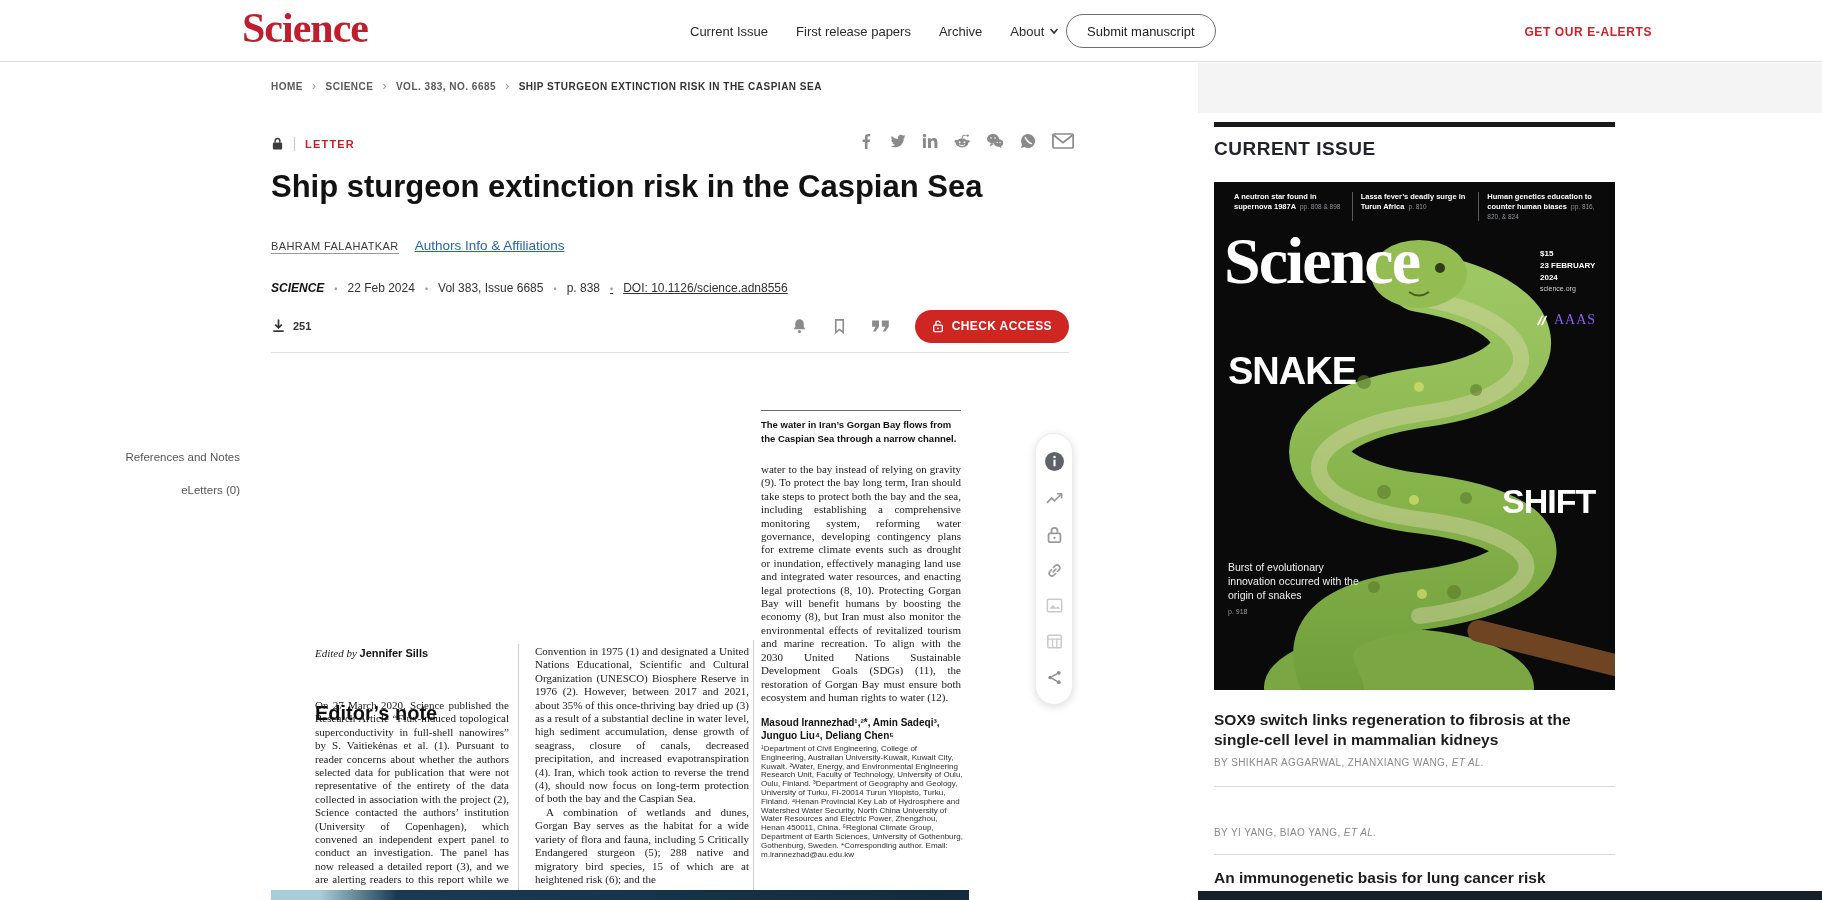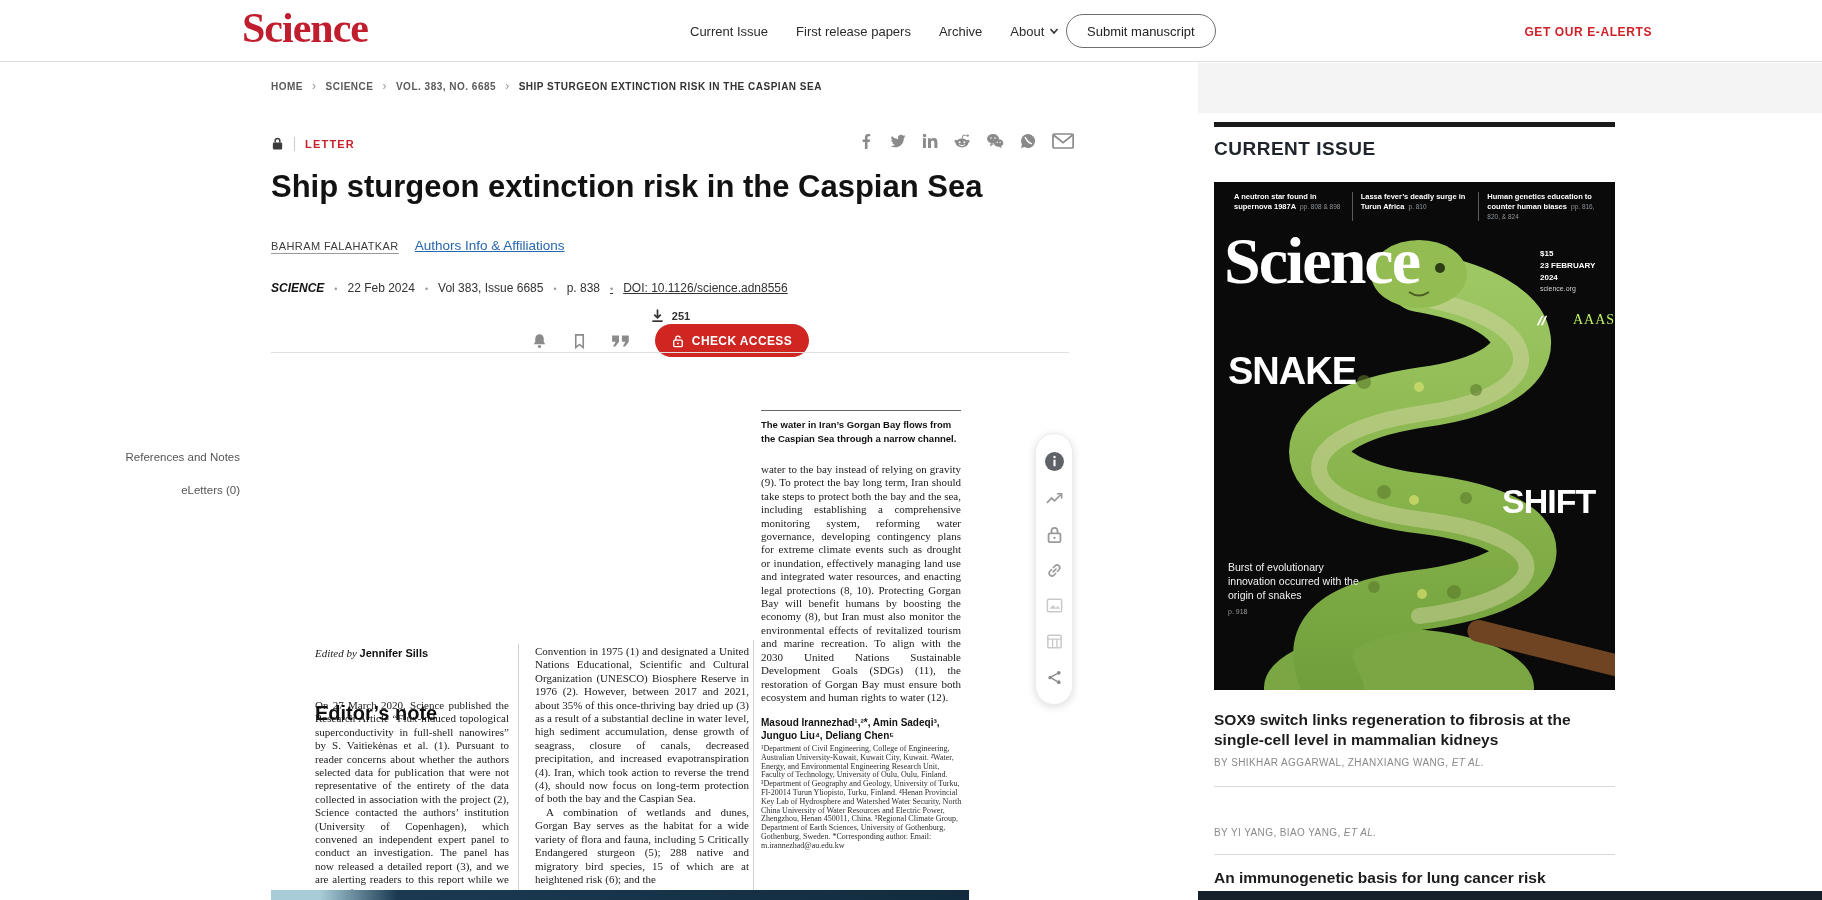--- a/index.html
+++ b/index.html
@@ -30,21 +30,21 @@
   .share-row { position:absolute; left:858px; top:133px; display:flex; align-items:center; gap:16px; }
   .share-row svg { height:16px; width:auto; display:block; cursor:pointer; }
   .article-title { position:absolute; left:271px; top:168px; width:730px; font-size:31px; line-height:1.22; font-weight:bold; color:#121212; }
   .author-row { position:absolute; left:271px; top:238px; display:flex; align-items:baseline; gap:16px; }
   .author-name { font-size:11px; letter-spacing:.4px; color:#3c3c3c; border-bottom:1px solid #9a9a9a; padding-bottom:1px; cursor:pointer; }
   .authors-link { font-size:13.5px; color:#2666ad; text-decoration:underline; cursor:pointer; }
   .meta-row { position:absolute; left:271px; top:281px; display:flex; align-items:center; font-size:12px; color:#333; }
   .meta-item + .meta-item::before { content:"•"; margin:0 10px; color:#999; font-size:9px; vertical-align:middle; }
   .meta-journal { font-weight:bold; font-style:italic; color:#111; }
   .meta-doi { text-decoration:underline; cursor:pointer; }
-  .action-row { position:absolute; left:271px; top:308px; width:798px; height:36px; display:flex; align-items:center; justify-content:space-between;flex-direction:column; }
+  .action-row { position:absolute; left:271px; top:308px; width:798px; height:36px; display:flex; align-items:center; justify-content:space-between; }
   .downloads { display:flex; align-items:center; gap:7px; }
   .downloads .count { font-size:11px; font-weight:bold; color:#333; }
   .action-icons { display:flex; align-items:center; gap:24px; }
   .action-icons svg { display:block; cursor:pointer; }
   .check-access { display:flex; align-items:center; gap:8px; background:#cf2622; color:#fff; border:none; height:33px; padding:0 17px; border-radius:17px; font-size:12px; font-weight:bold; letter-spacing:.4px; cursor:pointer; font-family:inherit; }
   .article-divider { position:absolute; left:271px; top:352px; width:798px; border-top:1px solid #e0e0e0; }
   
   .left-rail { position:absolute; left:20px; top:451px; width:220px; text-align:right; }
   .left-rail a { display:block; font-size:11.5px; color:#555; margin-bottom:21px; cursor:pointer; text-decoration:none; }
   
@@ -60,21 +60,21 @@
   .letters-box { position:absolute; left:44px; top:60px; background:#c6202b; padding:5px 13px; z-index:5; }
   .letters-box span { font-family:"Liberation Serif", serif; font-weight:bold; font-size:14px; color:#fff; letter-spacing:2.5px; }
   .pdf-rule-v { position:absolute; width:1px; background:#cfcfcf; }
   .rule-v1 { left:247px; top:276px; height:256px; }
   .rule-v2 { left:482px; top:272px; height:260px; }
   .caption-rule { position:absolute; left:490px; top:42px; width:200px; border-top:1px solid #6a6a6a; }
   .pdf-caption { position:absolute; left:490px; top:50px; width:198px; font-family:"Liberation Sans", sans-serif; font-weight:bold; font-size:9.5px; line-height:1.45; color:#111; }
   .pdf-col { text-align:justify; font-size:11px; line-height:13.4px; color:#1a1a1a; }
   .col3-body { position:absolute; left:490px; top:95px; width:200px; height:253px; overflow:hidden; }
   .col3-authors { position:absolute; left:490px; top:349px; width:202px; font-family:"Liberation Sans", sans-serif; font-weight:bold; font-size:10px; line-height:12.5px; color:#111; }
-  .col3-affil { position:absolute; left:490px; top:377px; width:202px; height:155px; overflow:hidden; font-family:Liberation Serif, serif; font-size:8px; line-height:8.8px; color:#2e2e2e; }
+  .col3-affil { position:absolute; left:490px; top:377px; width:202px; height:155px; overflow:hidden; font-family:Liberation Sans, sans-serif; font-size:8px; line-height:8.8px; color:#2e2e2e; }
   .col1-edited { position:absolute; left:44px; top:279px; width:196px; font-size:11px; }
   .col1-edited .ed { font-style:italic; font-family:"Liberation Serif", serif; color:#222; }
   .col1-edited .name { font-family:"Liberation Sans", sans-serif; font-weight:bold; color:#111; }
   .col1-title { position:absolute; left:44px; top:304px; width:196px; font-family:"Liberation Sans", sans-serif; font-weight:bold; font-size:20px; color:#0f0f0f;margin-top:30px; }
   .col1-body { position:absolute; left:44px; top:331px; width:194px; height:201px; overflow:hidden; }
   .col2-body { position:absolute; left:264px; top:277px; width:214px; height:255px; overflow:hidden; }
   .col2-body p + p { text-indent:11px; }
   .pdf-bottom-strip { position:absolute; left:0; top:522px; width:698px; height:10px;
     background:linear-gradient(90deg,#a8cdd8 0%,#a8cdd8 7%,#1b3a52 18%,#122b3e 100%); }
   
@@ -85,21 +85,21 @@
   .sb-heading { position:absolute; left:1214px; top:138px; font-size:19px; font-weight:bold; color:#20252d; letter-spacing:.5px; }
   .cover { position:absolute; left:1214px; top:182px; width:401px; height:508px; background:#0a0a0a; overflow:hidden; cursor:pointer; }
   .cover-headlines { position:absolute; left:12px; top:10px; right:10px; display:flex; }
   .hl { flex:1; padding:0 8px; font-size:7.5px; font-weight:bold; color:#fff; line-height:1.3; }
   .hl + .hl { border-left:1px solid #5a5a5a; }
   .hl .pg { color:#8f959b; font-weight:normal; font-size:6.5px; margin-left:2px; }
   .cover-logo { position:absolute; left:10px; top:46px; font-family:"Liberation Serif", serif; font-weight:bold; font-size:66px; color:#fff; letter-spacing:-2px; line-height:1; z-index:3; }
   .cover-price { position:absolute; left:326px; top:66px; color:#fff; font-size:8px; font-weight:bold; line-height:1.5; z-index:3; }
   .cover-price .site { font-weight:normal; color:#cfcfcf; font-size:7px; }
   .cover-aaas { position:absolute; left:322px; top:130px; display:flex; align-items:center; gap:2px; z-index:3; }
-  .cover-aaas span { font-family:"Liberation Serif", serif; font-size:14px; color:#bef264; letter-spacing:1px;margin-left:19px; }
+  .cover-aaas span { font-family:"Liberation Serif", serif; font-size:14px; color:#8b5cf6; letter-spacing:1px; }
   .cover-word-top { position:absolute; left:14px; top:168px; font-size:38px; font-weight:800; color:#fff; letter-spacing:-1px; z-index:3; }
   .cover-word-bottom { position:absolute; left:288px; top:300px; font-size:34px; font-weight:800; color:#fff; letter-spacing:-1px; z-index:3; }
   .cover-caption { position:absolute; left:14px; top:378px; width:145px; font-size:10.5px; line-height:1.35; color:#f0f0f0; z-index:3; }
   .cover-caption .pg { display:block; margin-top:4px; font-size:7px; color:#9b9b9b; }
   .snake-svg { position:absolute; left:0; top:0; z-index:1; }
   .sb-article-title { position:absolute; left:1214px; width:396px; font-size:15.5px; font-weight:bold; line-height:1.32; color:#1c1c1c; cursor:pointer; }
   .sb-byline { position:absolute; left:1214px; font-size:10px; letter-spacing:.4px; color:#8a8a8a; }
   .sb-byline .etal { font-style:italic; }
   .sb-divider { position:absolute; left:1214px; width:401px; border-top:1px solid #d9d9d9; }
   .sb-bottom-bar { position:absolute; left:1198px; top:891px; width:624px; height:9px; background:#15202b; }

